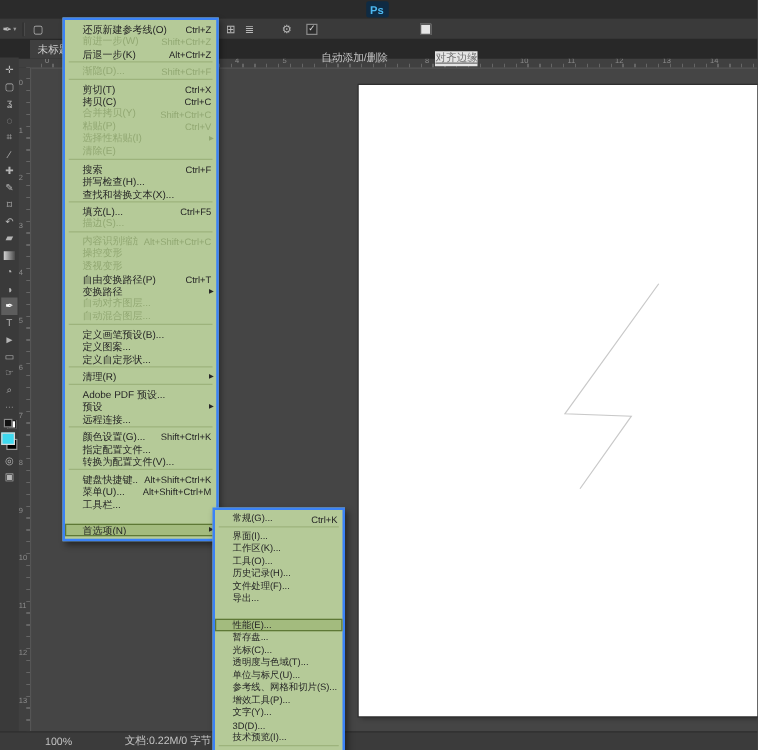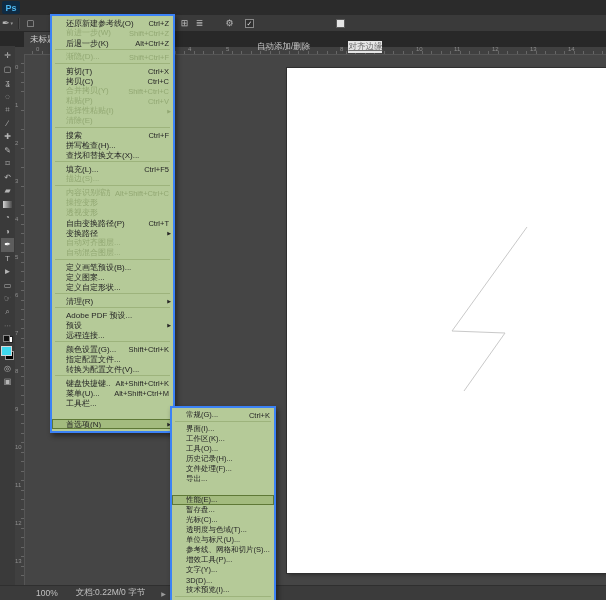--- a/index.html
+++ b/index.html
@@ -1,20 +1,20 @@
 <!DOCTYPE html>
 <html style="--menu-bg: #b5ca98; --menu-text: #262626; --menu-disabled: #92a873; --menu-hl: #a3bb7e; --menu-hl-border: #5e7836;"><head>
 <meta charset="utf-8">
 <style>
   html,body{margin:0;padding:0;}
   body{width:606px;height:600px;position:relative;overflow:hidden;
        background:#454545;font-family:"Liberation Sans",sans-serif;
        -webkit-font-smoothing:antialiased;}
   .menubar{position:absolute;left:0;top:0;right:0;height:15px;background:#2b2b2b;
-           display:flex;align-items:center;z-index:60;color:#c9c9c9;font-size:9px;}
+           display:flex;align-items:center;z-index:60;color:#c9c9c9;font-size:9px;flex-direction:column;}
   .ps-logo{width:18px;height:13px;margin:1px 5px 1px 2px;border-radius:2px;
            background:#0f2b43;color:#4db8f0;font-weight:bold;font-size:9px;
            display:flex;align-items:center;justify-content:center;}
   .menu-item{padding:0 7px;height:15px;line-height:15px;white-space:nowrap;}
   .menu-item.open{background:#545454;color:#ececec;}
   .optionsbar{position:absolute;left:0;top:15px;right:0;height:16px;background:#3a3a3a;
               border-bottom:1px solid #282828;display:flex;align-items:center;
               font-size:8.5px;color:#bdbdbd;z-index:20;}
   .ob-icon{display:inline-flex;align-items:center;justify-content:center;
            width:13px;height:13px;font-size:9px;color:#b9b9b9;margin:0 1px;}
@@ -60,21 +60,21 @@
         border-right:1px solid #555;z-index:5;
         background-image:repeating-linear-gradient(to bottom,transparent 0 8.5px,#666 8.5px 9.5px);
         background-size:3px 100%;background-position:right top;background-repeat:no-repeat;}
   .ruler-v .tick{position:absolute;left:0px;font-size:6px;color:#8d8d8d;line-height:6px;}
   .canvas{position:absolute;left:287px;top:68px;width:319px;height:505px;background:#fff;
         box-shadow:0 0 0 1px #2f2f2f,2px 2px 4px rgba(0,0,0,.35);z-index:4;}
   .statusbar{position:absolute;left:0;right:0;bottom:0;height:14px;background:#3b3b3b;
         border-top:1px solid #2f2f2f;display:flex;align-items:center;font-size:8.5px;
         color:#c2c2c2;z-index:30;}
   .zoom-field{margin-left:36px;}
-  .doc-info{margin-left:18px;}
+  .doc-info{margin-left:42px;}
   .flyout{margin-left:16px;font-size:6px;color:#9a9a9a;}
   .dropdown{position:absolute;background:var(--menu-bg,#b5ca98);border:2px solid #3b82f6;
         box-shadow:2px 3px 5px rgba(0,0,0,.45);padding:2px 0;color:var(--menu-text,#262626);
         z-index:100;}
   .edit-menu{left:50px;top:14px;width:121px;font-size:8px;}
   .submenu{left:170px;top:406px;width:102px;font-size:7.5px;z-index:110;}
   .mrow{height:10px;display:flex;align-items:center;padding:0 4px 0 14px;position:relative;
         white-space:nowrap;}
   .mrow .lab{flex:1;overflow:hidden;}
   .mrow .sc{margin-left:5px;font-size:7.5px;}

